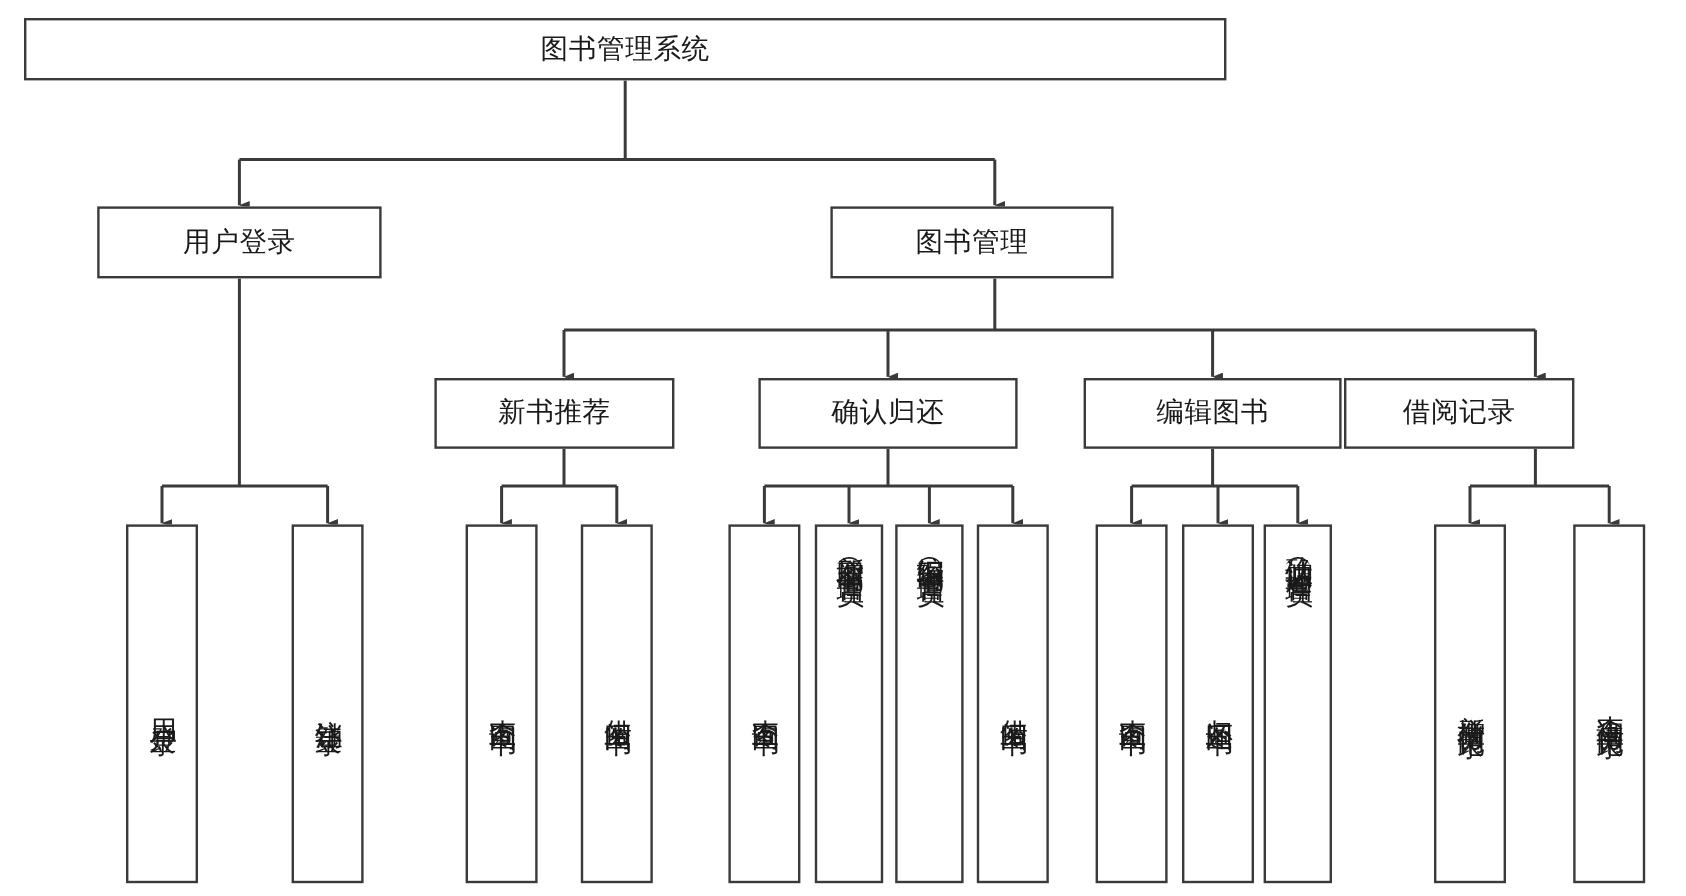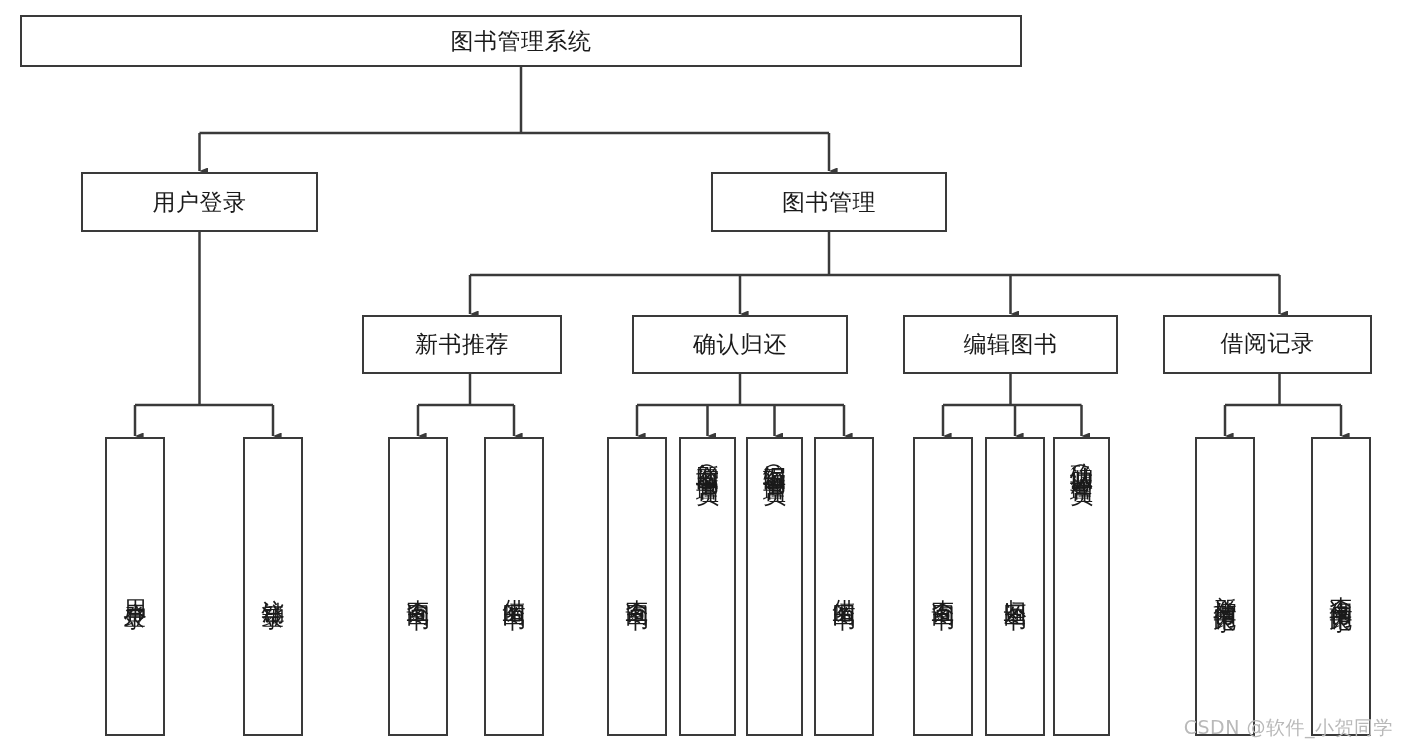--- a/index.html
+++ b/index.html
@@ -116,33 +116,33 @@
         <line x1="1341" y1="405" x2="1341" y2="436" stroke="#3a3a3a" stroke-width="2.5" marker-end="url(#arrowhead)"></line>
       </g>
   </svg>
   <div id="node-layer">
       <div class="node horizontal" style="left: 20px; top: 15px; width: 1002px; height: 52px;">
         <span class="node-label">图书管理系统</span>
       </div>
       <div class="node horizontal" style="left: 81px; top: 172px; width: 237px; height: 60px;">
         <span class="node-label">用户登录</span>
       </div>
-      <div class="node horizontal" style="left: 711px; top: 172px; width: 236px; height: 60px;">
+      <div class="node horizontal" style="left: 692px; top: 172px; width: 236px; height: 60px;">
         <span class="node-label">图书管理</span>
       </div>
       <div class="node horizontal" style="left: 362px; top: 315px; width: 200px; height: 59px;">
         <span class="node-label">新书推荐</span>
       </div>
       <div class="node horizontal" style="left: 632px; top: 315px; width: 216px; height: 59px;">
         <span class="node-label">确认归还</span>
       </div>
       <div class="node horizontal" style="left: 903px; top: 315px; width: 215px; height: 59px;">
         <span class="node-label">编辑图书</span>
       </div>
-      <div class="node horizontal" style="left: 1163px; top: 315px; width: 209px; height: 59px; font-family: Liberation Serif, serif;">
+      <div class="node horizontal" style="left: 1120px; top: 315px; width: 192px; height: 59px;">
         <span class="node-label">借阅记录</span>
       </div>
       <div class="node vertical centered" style="left: 105px; top: 437px; width: 60px; height: 299px;">
         <span class="node-label">用户登录</span>
       </div>
       <div class="node vertical centered" style="left: 243px; top: 437px; width: 60px; height: 299px;">
         <span class="node-label">注销登录</span>
       </div>
       <div class="node vertical centered" style="left: 388px; top: 437px; width: 60px; height: 299px;">
         <span class="node-label">查询图书</span>
@@ -171,14 +171,13 @@
       <div class="node vertical" style="left: 1053px; top: 437px; width: 57px; height: 299px;">
         <span class="node-label">确认归还（管理员）</span>
       </div>
       <div class="node vertical centered" style="left: 1195px; top: 437px; width: 60px; height: 299px;">
         <span class="node-label">新增借阅记录</span>
       </div>
       <div class="node vertical centered" style="left: 1311px; top: 437px; width: 60px; height: 299px;">
         <span class="node-label">查询借阅记录</span>
       </div>
     </div>
-  <div id="watermark">CSDN @软件_小贺同学</div>
 </div>
 
 </body></html>

